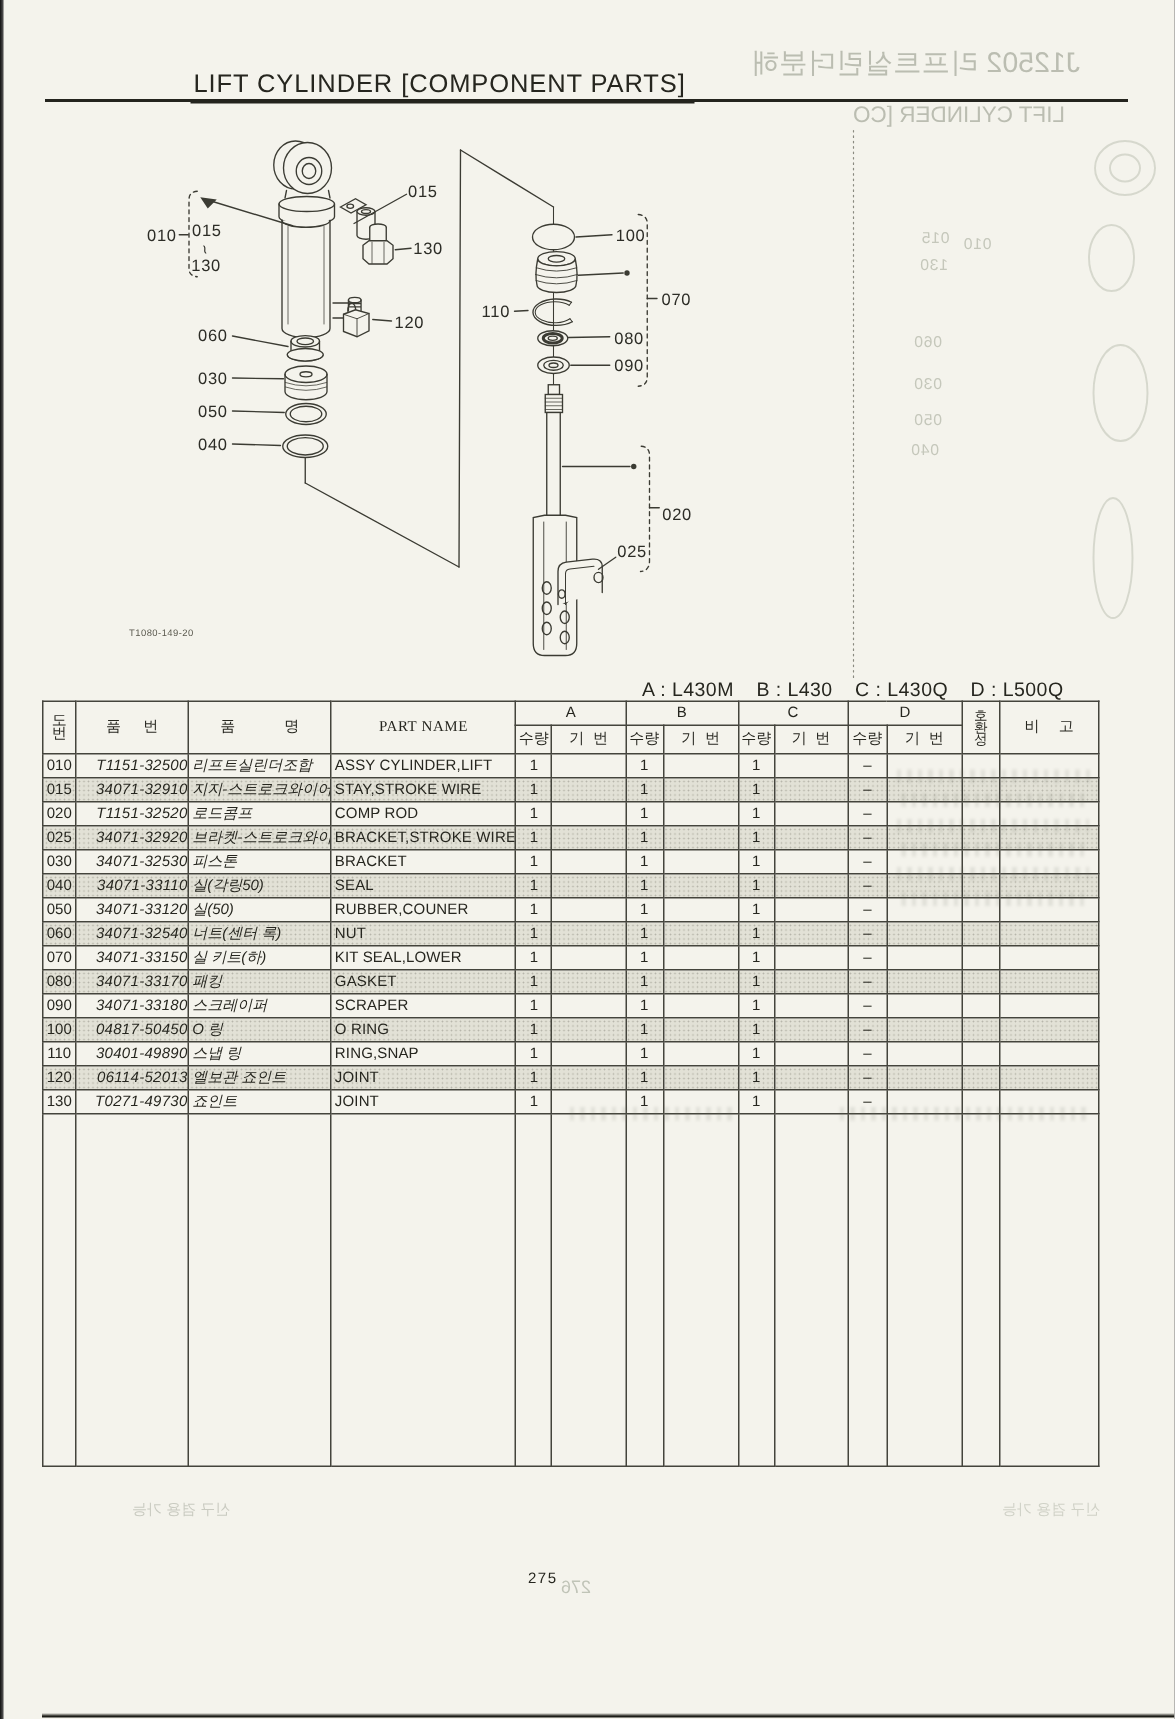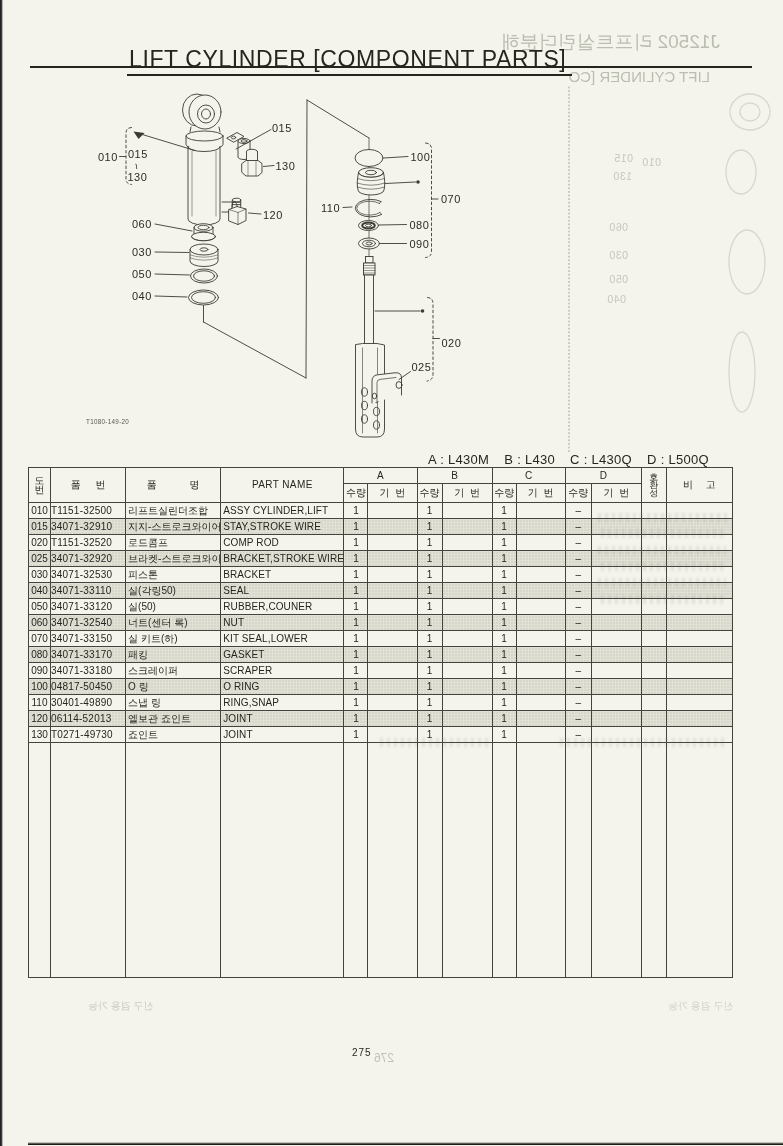--- a/index.html
+++ b/index.html
@@ -10,21 +10,21 @@
     color:#26261f;
   }
   
   .edge-left{position:absolute;left:0;top:0;width:3px;height:1146px;
     background:linear-gradient(90deg,#111 0,#444 55%,rgba(68,68,60,0) 100%);}
   .edge-bottom{position:absolute;left:28px;top:1142px;width:755px;height:3px;
     background:linear-gradient(180deg,rgba(20,20,16,0) 0,#1c1c16 70%);}
   
   .title-ko{position:absolute;left:60px;top:25px;font-size:20px;letter-spacing:.5px;white-space:nowrap;}
   .title-ko .code{margin-right:12px;}
-  .title-en{position:absolute;left:127px;top:46px;font-size:23px;letter-spacing:.6px;
+  .title-en{position:absolute;left:127px;top:46px;font-size:17px;letter-spacing:.6px;
     border-bottom:2.2px solid #24241e;padding:0 6px 1px 2px;white-space:nowrap;}
   .head-rule{position:absolute;left:30px;top:65.5px;width:722px;height:2.3px;background:#24241e;}
   
   .ghost{color:rgba(148,154,138,.6);filter:blur(.5px);transform:scaleX(-1);white-space:nowrap;position:absolute;}
   .ghost-title1{left:455px;top:29px;width:265px;font-size:19px;text-align:left;}
   .ghost-title2{left:470px;top:68px;width:240px;font-size:15px;}
   .ghost-page{left:374px;top:1051px;font-size:12px;color:rgba(150,156,140,.55);}
   .ghost-legend{left:88px;top:999px;font-size:10px;color:rgba(140,146,130,.42);}
   .ghost-legend2{left:668px;top:999px;font-size:10px;color:rgba(140,146,130,.35);}
   .smudge{position:absolute;height:9px;opacity:.5;filter:blur(1px);
@@ -43,24 +43,24 @@
   th,td{border:1px solid #44443c;padding:0;overflow:hidden;white-space:nowrap;
     font-weight:normal;height:15px;line-height:14px;}
   thead th{text-align:center;vertical-align:middle;}
   .h2{height:18px;}
   .stack{line-height:9px;font-size:10px;}
   .stack3{line-height:8px;font-size:9px;}
   .ws1{word-spacing:12px;}
   .ws2{word-spacing:30px;}
   .ws3{word-spacing:10px;}
   .ws4{word-spacing:3px;}
-  .pn-head{letter-spacing:.4px;}
+  .pn-head{letter-spacing:.4px;font-family:Liberation Serif, serif;}
   td.c-no{text-align:center;}
-  td.c-pn{text-align:left;letter-spacing:.2px;}
-  td.c-ko{text-align:left;padding-left:2px;}
+  td.c-pn{text-align:right;letter-spacing:.2px;font-style:italic;}
+  td.c-ko{text-align:left;padding-left:2px;font-style:italic;}
   td.c-en{text-align:left;padding-left:2px;letter-spacing:.1px;margin-top:40px;}
   td.c-q{text-align:center;}
   td.c-r,td.c-rm{text-align:left;}
   tr.shaded td{background-color:#e2e1d6;
     background-image:radial-gradient(rgba(148,147,135,.55) 26%,rgba(0,0,0,0) 30%);
     background-size:3px 3px;}
   tr.filler td{height:234px;}
   
   .legend{position:absolute;left:198px;top:990px;font-size:10px;display:flex;gap:24px;white-space:nowrap;}
   .legend .sym{margin-right:4px;}

